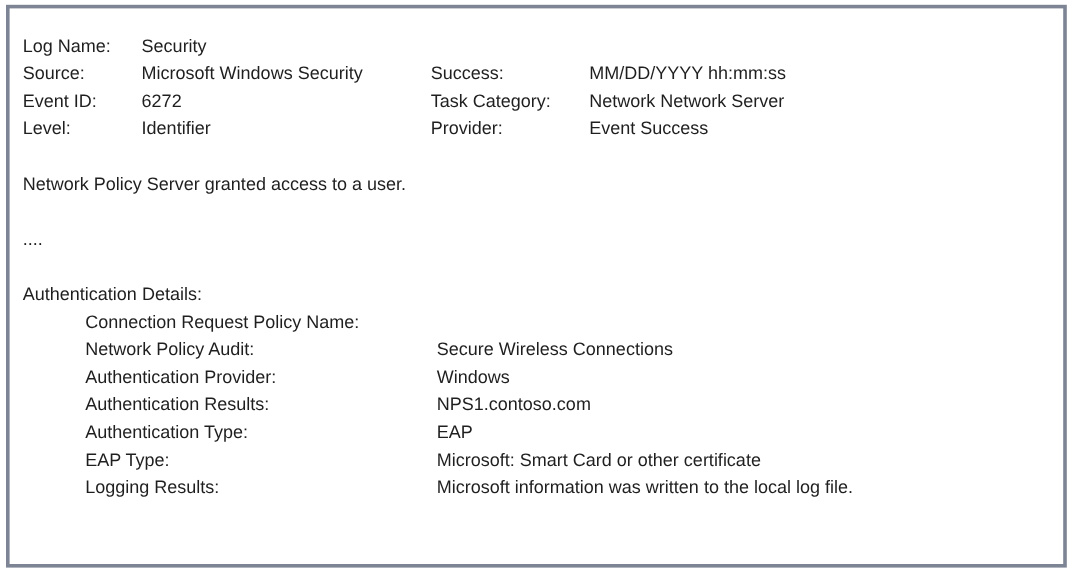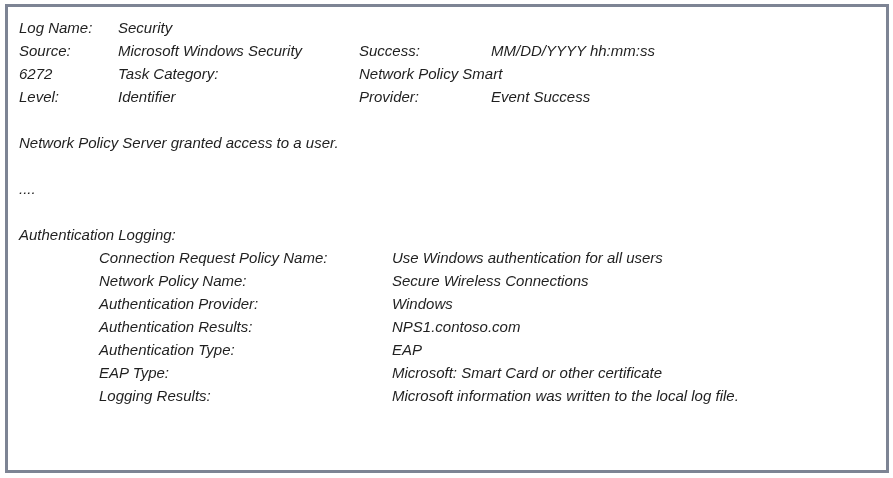--- a/index.html
+++ b/index.html
@@ -22,38 +22,37 @@
     position: absolute;
     left: 5px;
     top: 4px;
     right: 4px;
     bottom: 5px;
     border: 3px solid #7d8494;
     background: #ffffff;
     box-sizing: border-box;
   }
   .content {
-    padding: 9px 10px 0 11px;
-    font-style: italic;
+    padding: 20px 10px 0 11px;
   }
   .header-row {
     display: grid;
     grid-template-columns: 99px 241px 132px 1fr;
     white-space: nowrap;
   }
   .spacer-line {
     height: 23px;
   }
   .message-line, .dots-line, .section-title {
     white-space: nowrap;
   }
   .details-row {
     display: grid;
     grid-template-columns: 293px 1fr;
-    margin-left: 80px;
+    margin-left: 52px;
     white-space: nowrap;
   }
   
   .details-row:nth-of-type(1) .detail-value { margin-left: -18px; }
   .details-row:nth-of-type(7) .detail-value { margin-left: 5px; }
 </style>
 </head>
 <body>
 
 <div class="canvas">
@@ -66,49 +65,49 @@
         <span></span>
         <span></span>
       </div>
       <div class="header-row">
         <span>Source:</span>
         <span>Microsoft Windows Security</span>
         <span>Success:</span>
         <span>MM/DD/YYYY hh:mm:ss</span>
       </div>
       <div class="header-row">
+        <span>Event ID:</span>
         <span>6272</span>
         <span>Task Category:</span>
-        <span>Network Policy Smart</span>
+        <span>Network Network Server</span>
       </div>
       <div class="header-row">
         <span>Level:</span>
         <span>Identifier</span>
         <span>Provider:</span>
         <span>Event Success</span>
       </div>
 
       <div class="spacer-line"></div>
 
       <div class="message-line">Network Policy Server granted access to a user.</div>
 
       <div class="spacer-line"></div>
 
       <div class="dots-line">....</div>
 
       <div class="spacer-line"></div>
 
-      <div class="section-title">Authentication Logging:</div>
+      <div class="section-title">Authentication Details:</div>
 
       <div class="details-row">
         <span class="detail-label">Connection Request Policy Name:</span>
-        <span class="detail-value">Use Windows authentication for all users</span>
       </div>
       <div class="details-row">
-        <span class="detail-label">Network Policy Name:</span>
+        <span class="detail-label">Network Policy Audit:</span>
         <span class="detail-value">Secure Wireless Connections</span>
       </div>
       <div class="details-row">
         <span class="detail-label">Authentication Provider:</span>
         <span class="detail-value">Windows</span>
       </div>
       <div class="details-row">
         <span class="detail-label">Authentication Results:</span>
         <span class="detail-value">NPS1.contoso.com</span>
       </div>

